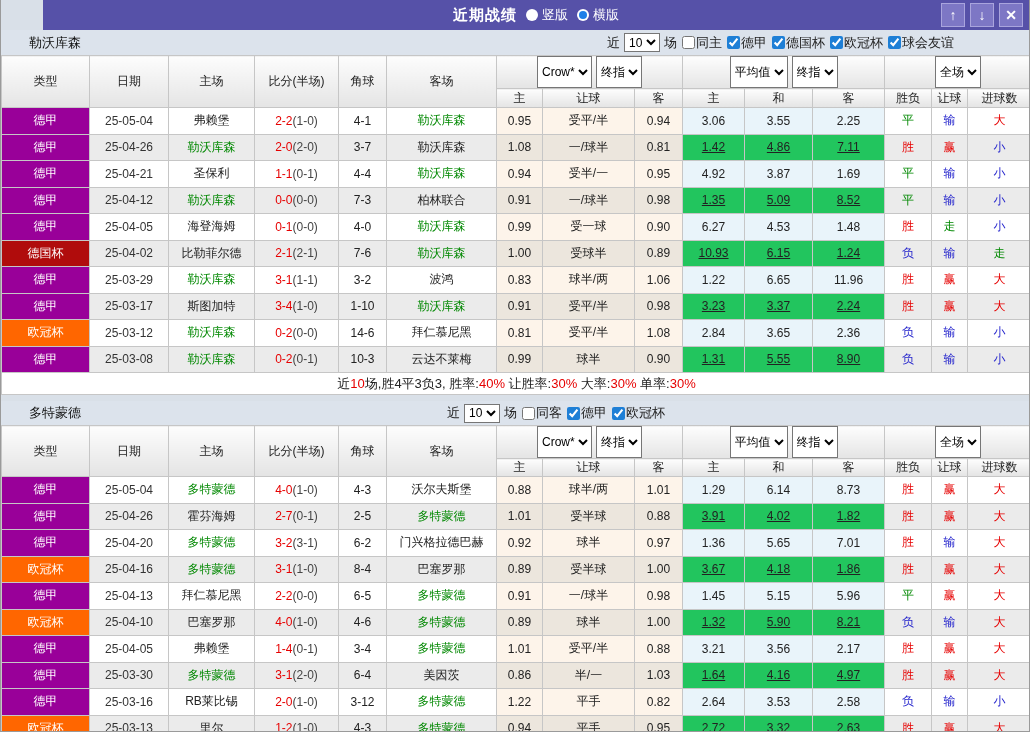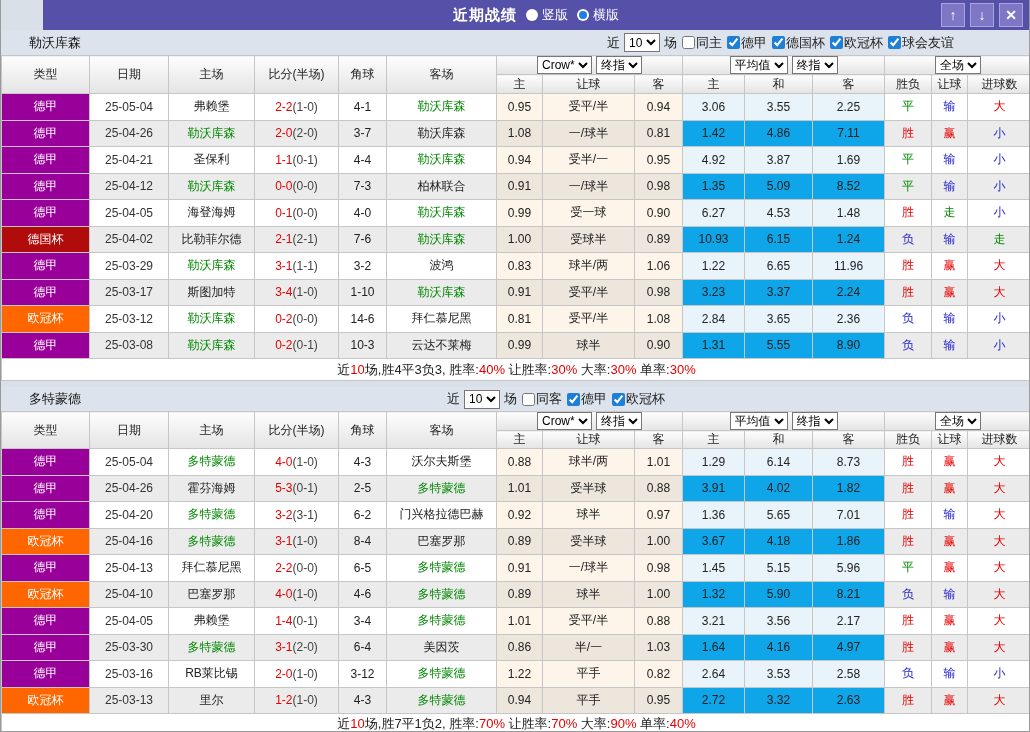--- a/index.html
+++ b/index.html
@@ -39,30 +39,30 @@
   }
   .cbl { display:flex; align-items:center; gap:1px; margin-left:3px; }
   .cbl input { width:13px; height:13px; accent-color:#1e7fd6; margin:0; }
   
   table { border-collapse:collapse; table-layout:fixed; width:1030px; background:#fff; }
   td, th { border:1px solid #c6c6c6; text-align:center; font-weight:normal; overflow:hidden; white-space:nowrap; }
   thead th { background:linear-gradient(#fdfdfd,#e4e4e4); font-size:12px; color:#222; }
   .sec0 thead th { height:19px; }
   .sec1 thead th { height:18px; }
   thead select {
-    font-size:12px; height:18px; border:1px solid #767676; background:#fff;
+    font-size:12px; height:32px; border:1px solid #767676; background:#fff;
     font-family:"Liberation Sans", sans-serif; margin:0 2px;
   }
   tbody td { height:26.5px; font-size:12px; color:#222; }
   tr.odd  td { background:#fff; }
   tr.even td { background:#ebebeb; }
   tr.odd  td.crow { background:#fdf4ea; }
   tr.even td.crow { background:#ece6dd; }
   tr.odd  td.avg  { background:#e9f4fa; }
-  tr.even td.avg  { background:#0ea5e9; }
+  tr.even td.avg  { background:#22c55e;text-decoration:underline; }
   td.type-cell { color:#fff; font-size:12px; }
   td.c-date { color:#333;margin-top:12px; }
   .focus { color:#008800; }
   .score-main { color:#e60000; }
   .score-half { color:#444; }
   .summary-row td { background:#fff; height:22px; font-size:13px; color:#222; }
   .sec1 .summary-row td { height:20px; }
   .sum-red { color:#e60000; }
   .divider { height:6px; background:#d9e0e8; }
 </style>
@@ -445,21 +445,21 @@
             <td class="avg">6.14</td>
             <td class="avg">8.73</td>
             <td style="color: rgb(230, 0, 0);">胜</td>
             <td style="color: rgb(230, 0, 0);">赢</td>
             <td style="color: rgb(230, 0, 0);">大</td>
           </tr>
           <tr class="even">
             <td class="type-cell" style="background: rgb(153, 0, 153);">德甲</td>
             <td class="c-date">25-04-26</td>
             <td>霍芬海姆</td>
-            <td><span class="score-main">5-3</span><span class="score-half">(0-1)</span></td>
+            <td><span class="score-main">2-7</span><span class="score-half">(0-1)</span></td>
             <td>2-5</td>
             <td class="focus">多特蒙德</td>
             <td class="crow">1.01</td>
             <td class="crow">受半球</td>
             <td class="crow">0.88</td>
             <td class="avg">3.91</td>
             <td class="avg">4.02</td>
             <td class="avg">1.82</td>
             <td style="color: rgb(230, 0, 0);">胜</td>
             <td style="color: rgb(230, 0, 0);">赢</td>

